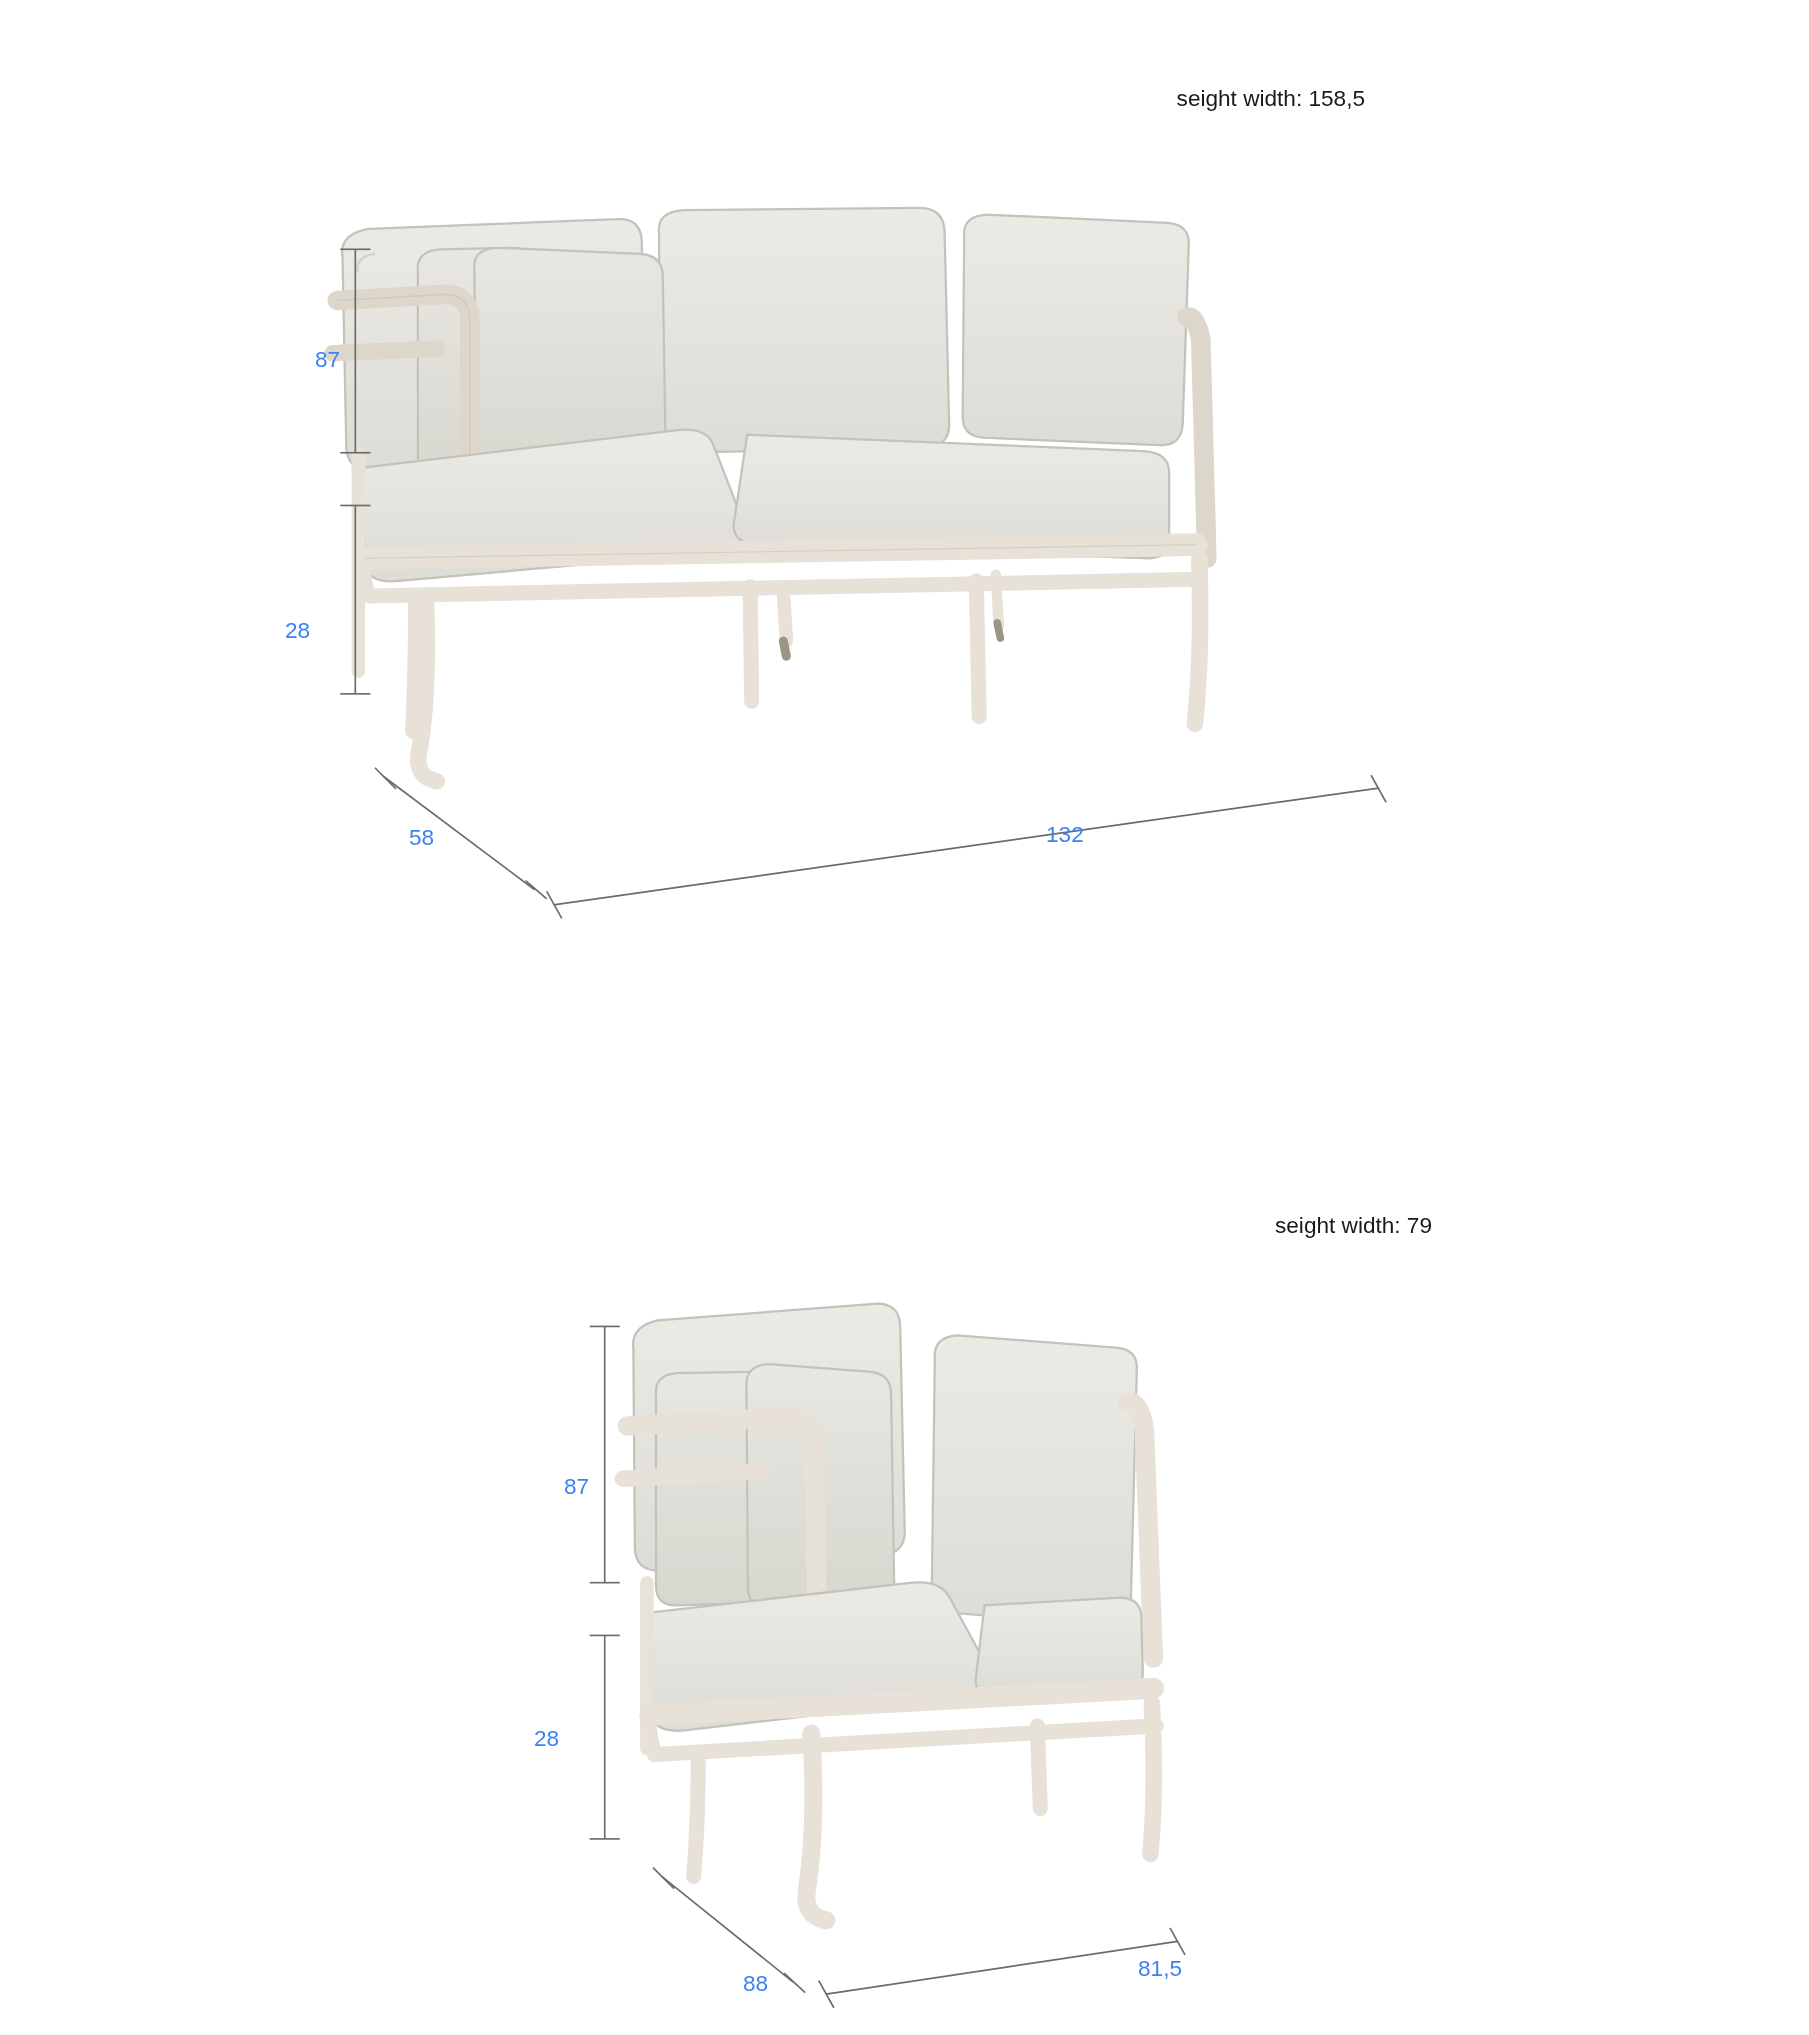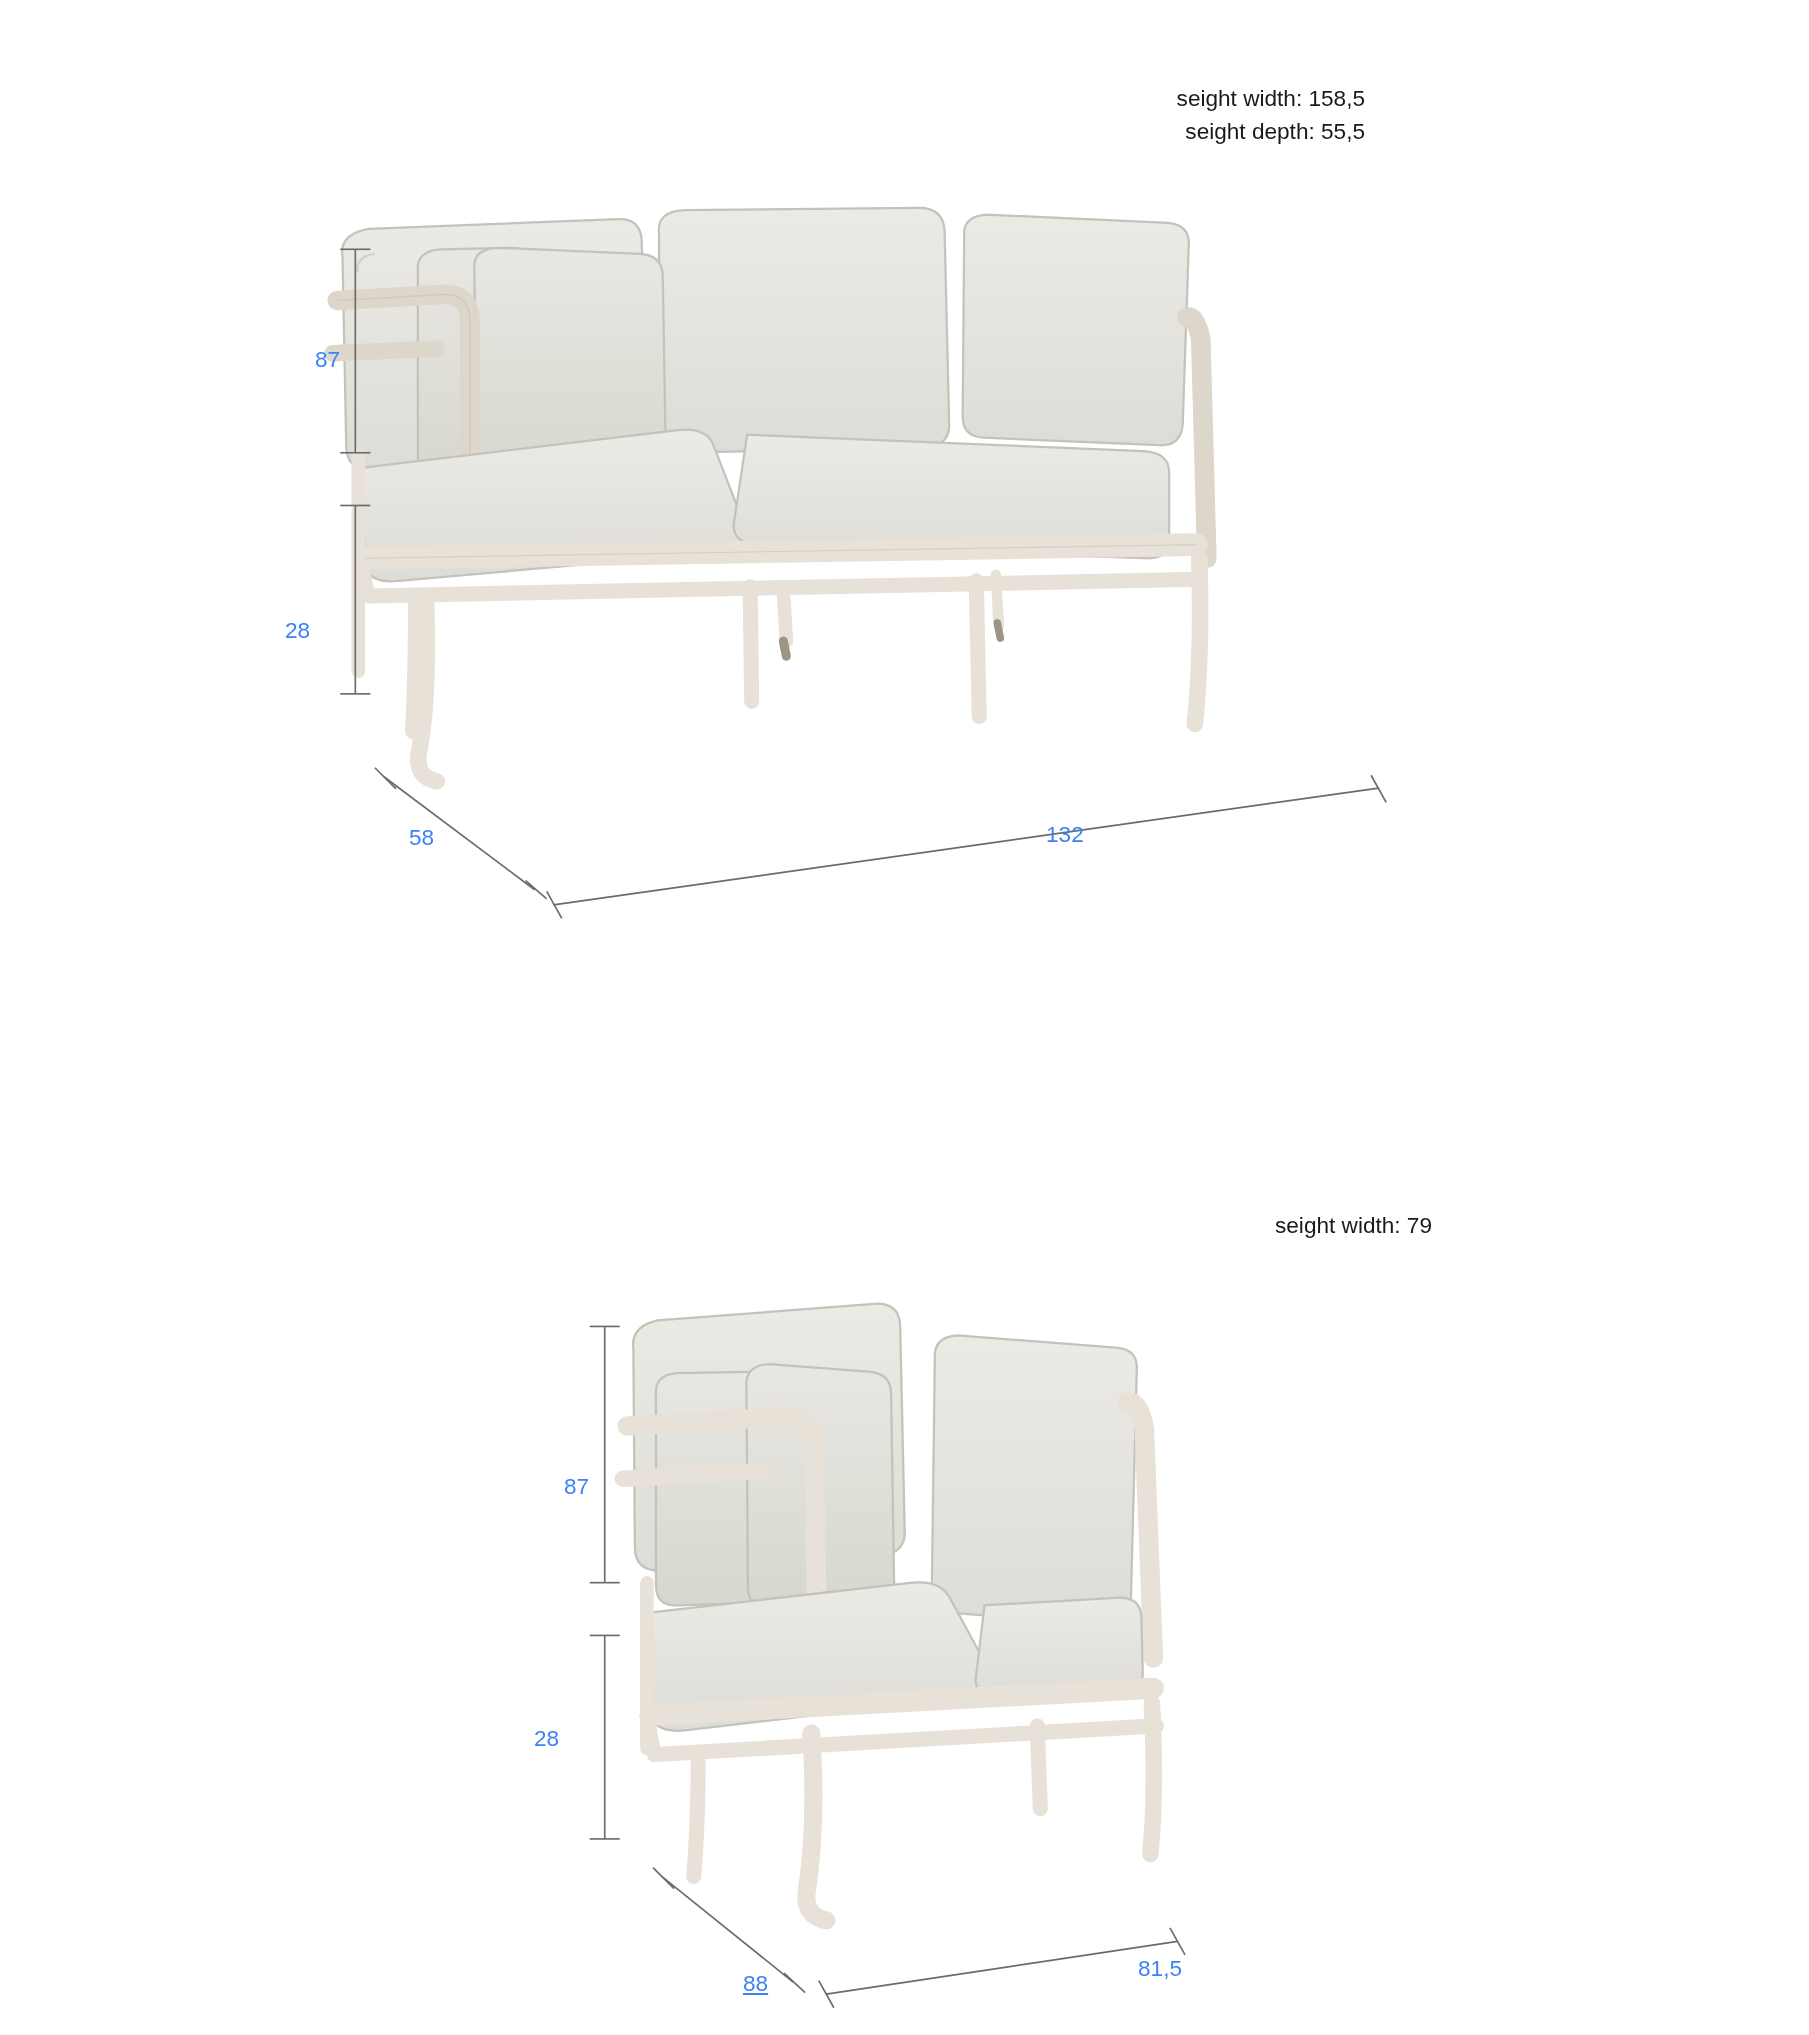--- a/index.html
+++ b/index.html
@@ -49,21 +49,20 @@
   #sofa-dims { left: 286px; top: 204px; }
   #chair-dims { left: 558px; top: 1281px; }
 </style>
 </head>
 <body>
 
 <div class="diagram">
 
   <div class="spec-block" id="sofa-spec" style="left: 739px; top: 83px; width: 626px;">
     <span class="spec-line">seight width: 158,5</span>
-    <span class="spec-line">seight depth: 55,5</span>
   </div>
 
   <svg class="figure" id="sofa-figure" width="1281" height="716" viewBox="0 0 1700 950">
     <defs>
       <linearGradient id="cushGrad" x1="0" y1="0" x2="0" y2="1">
         <stop offset="0%" stop-color="#eceae5"></stop>
         <stop offset="100%" stop-color="#dddcd6"></stop>
       </linearGradient>
       <linearGradient id="cushGrad2" x1="0" y1="0" x2="0" y2="1">
         <stop offset="0%" stop-color="#e9e7e1"></stop>
@@ -216,17 +215,17 @@
       <line x1="300" y1="918" x2="328" y2="944"></line>
 
       <line x1="356" y1="946" x2="822" y2="876"></line>
       <line x1="346" y1="928" x2="366" y2="964"></line>
       <line x1="812" y1="858" x2="832" y2="894"></line>
     </g>
   </svg>
 
   <div class="dim-label" style="left: 564px; top: 1474px;">87</div>
   <div class="dim-label" style="left: 534px; top: 1726px;">28</div>
-  <div class="dim-label" style="left: 743px; top: 1971px; text-decoration: underline;">88</div>
+  <div class="dim-label" style="left: 743px; top: 1971px;">88</div>
   <div class="dim-label" style="left: 1138px; top: 1956px; text-align: center;">81,5</div>
 
 </div>
 
 
 </body></html>

